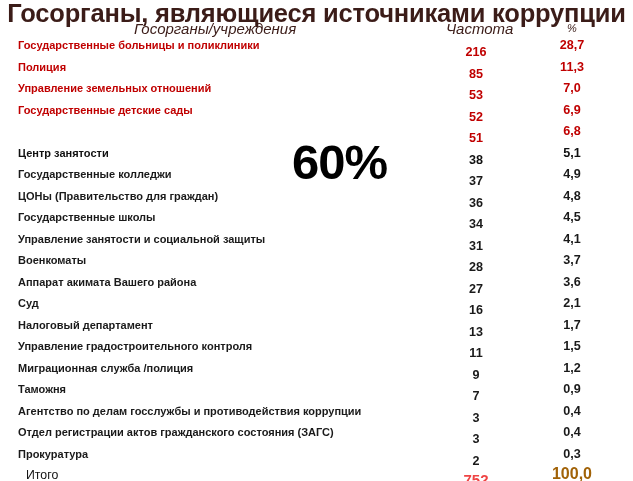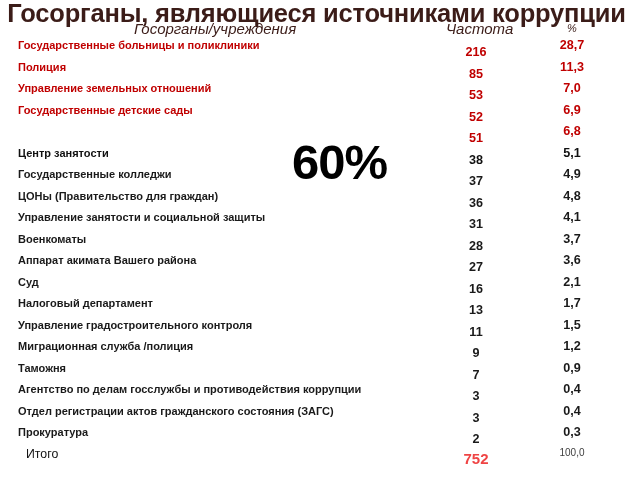--- a/index.html
+++ b/index.html
@@ -109,23 +109,23 @@
     font-weight: normal;
     font-size: 12.3px;
   }
   .row.total .freq {
     color: #ef4444;
     font-weight: bold;
     font-size: 15px;
     top: -2px;
   }
   .row.total .pct {
-    color: #404040;
-    font-weight: normal;
-    font-size: 10px;
+    color: #a16207;
+    font-weight: bold;
+    font-size: 16px;
     top: -1px;
   }
 
   
   #callout {
     position: absolute;
     left: 292px;
     top: 96px;
     font-size: 49px;
     font-weight: bold;
@@ -183,20 +183,25 @@
         <div class="label">Государственные  колледжи</div>
         <div class="freq">37</div>
         <div class="pct">4,9</div>
       </div>
       <div class="row plain">
         <div class="label">ЦОНы (Правительство  для  граждан)</div>
         <div class="freq">36</div>
         <div class="pct">4,8</div>
       </div>
       <div class="row plain">
+        <div class="label">Государственные  школы</div>
+        <div class="freq">34</div>
+        <div class="pct">4,5</div>
+      </div>
+      <div class="row plain">
         <div class="label">Управление  занятости и социальной  защиты</div>
         <div class="freq">31</div>
         <div class="pct">4,1</div>
       </div>
       <div class="row plain">
         <div class="label">Военкоматы</div>
         <div class="freq">28</div>
         <div class="pct">3,7</div>
       </div>
       <div class="row plain">

